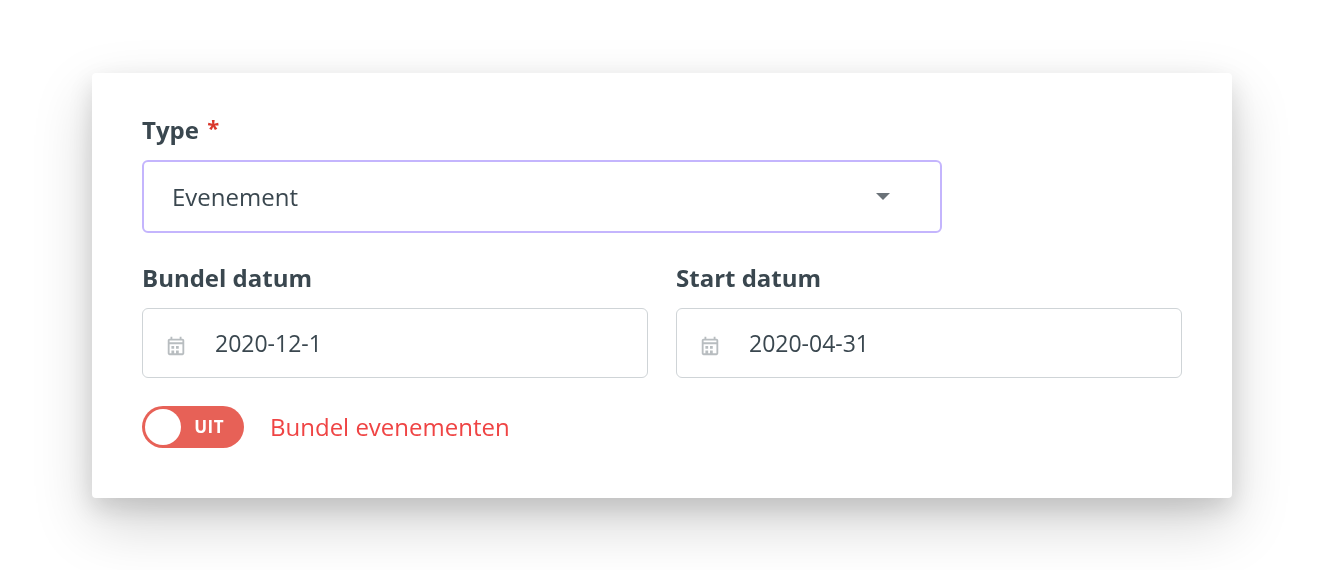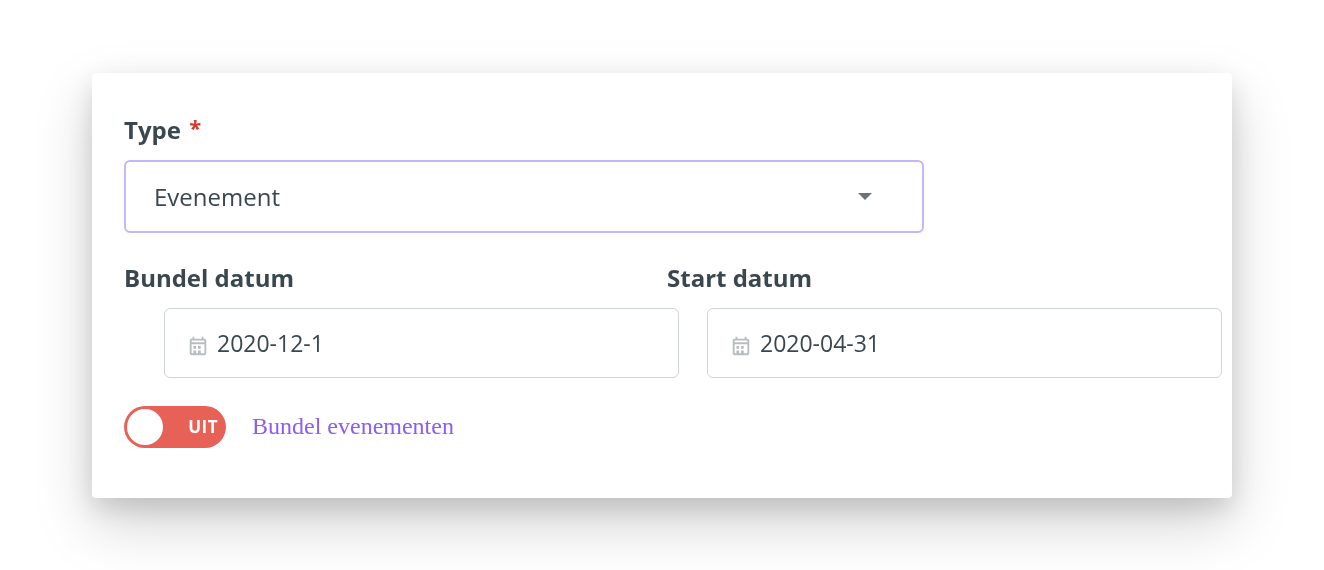--- a/index.html
+++ b/index.html
@@ -12,21 +12,21 @@
     background: #ffffff;
     width: 1324px;
     height: 570px;
     display: flex;
     align-items: center;
     justify-content: center;
   }
   .card {
     background: #ffffff;
     width: 1140px;
-    padding: 40px 50px 50px 32px;
+    padding: 40px 50px 50px 50px;
     border-radius: 4px;
     box-shadow: 0 25px 60px rgba(0,0,0,0.18), 0 10px 25px rgba(0,0,0,0.12);
   }
   .field-label {
     font-size: 24px;
     font-weight: 700;
     color: #3a474f;
     margin-bottom: 14px;
     display: block;
   }
@@ -74,23 +74,22 @@
   .date-input {
     width: 100%;
     border: 1px solid #cfd4d7;
     border-radius: 6px;
     background: #fff;
     padding: 18px 22px;
     font-size: 23px;
     color: #3a474f;
     display: flex;
     align-items: center;
-    gap: 8px;
+    gap: 28px;
     cursor: text;
-    margin-left: 40px;
   }
   .cal-icon {
     width: 22px;
     height: 22px;
     flex-shrink: 0;
   }
   .cal-icon svg {
     width: 100%;
     height: 100%;
     fill: #b8bdc0;
@@ -117,27 +116,26 @@
     background: #fff;
     position: absolute;
     left: 3px;
     top: 3px;
   }
   .toggle-text {
     color: #fff;
     font-weight: 700;
     font-size: 17px;
     position: absolute;
-    right: 8px;
+    right: 20px;
     letter-spacing: 0.5px;
   }
   .toggle-label {
     font-size: 24px;
-    color: #8b5cf6;
-    font-family: Liberation Serif, serif;
+    color: #ef4444;
   }
 </style>
 </head>
 <body>
 
 <div class="card">
 
   <label class="field-label">
     <span>Type</span>
     <span class="required">*</span>

